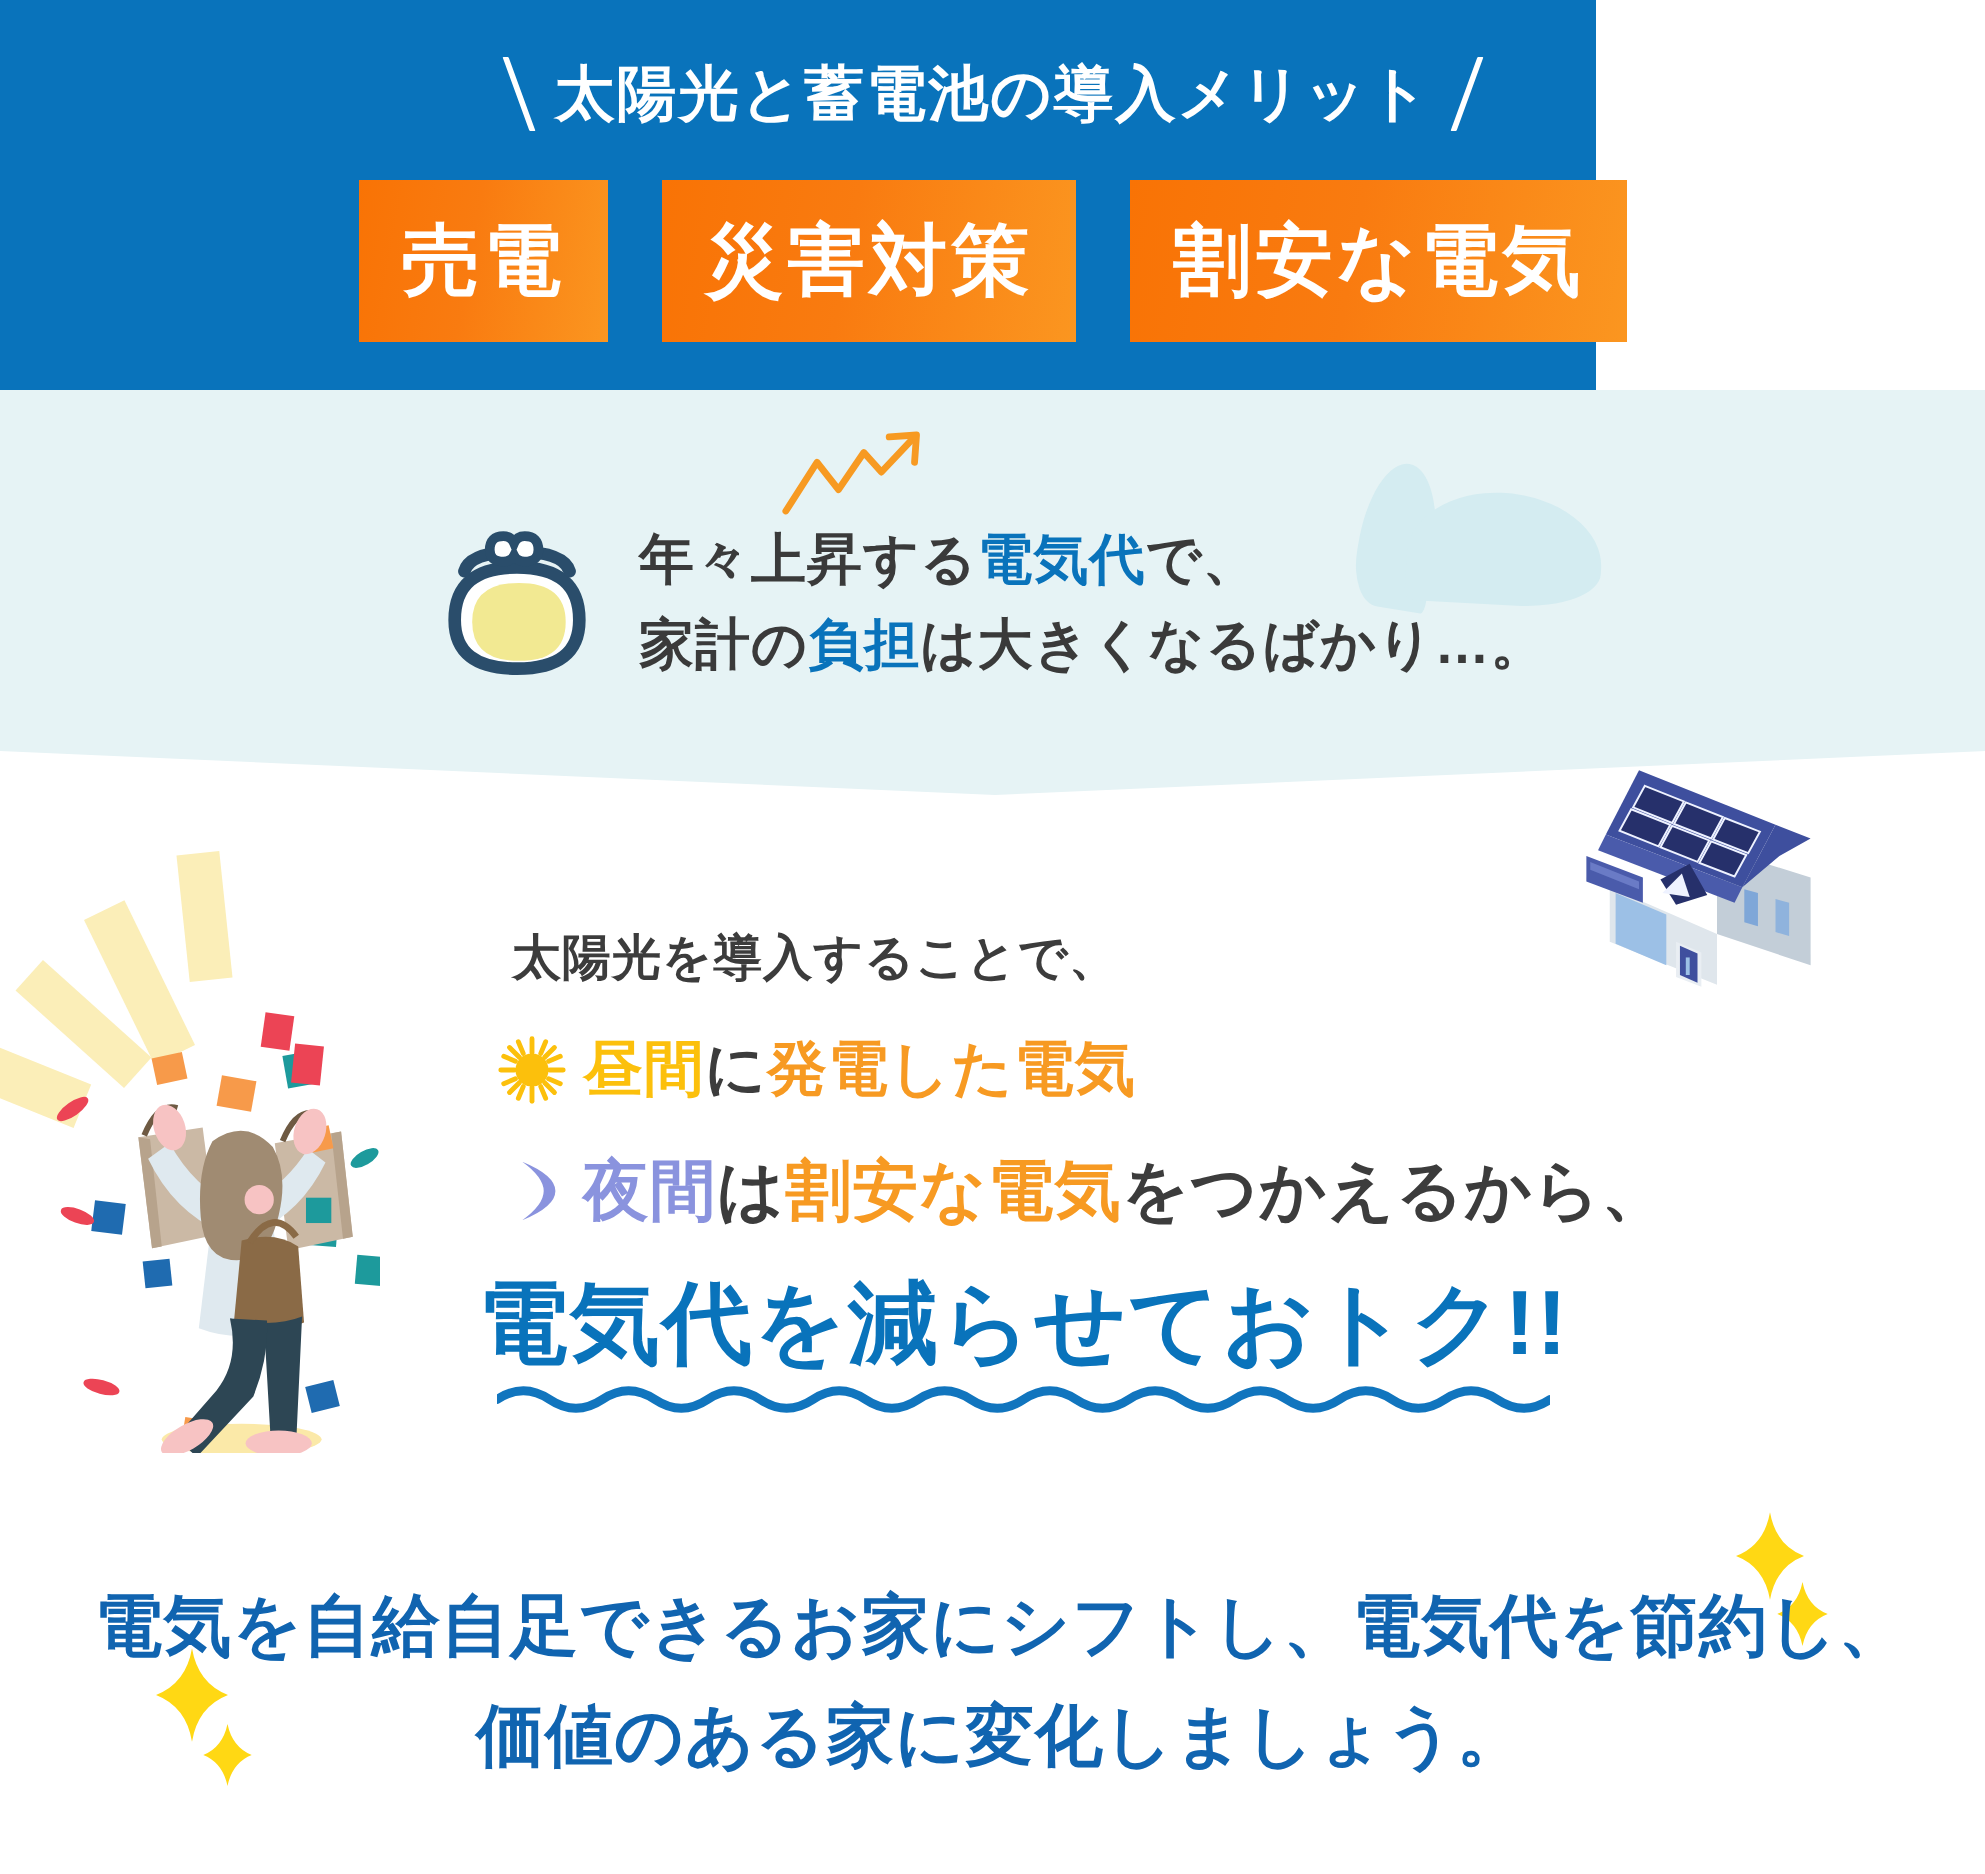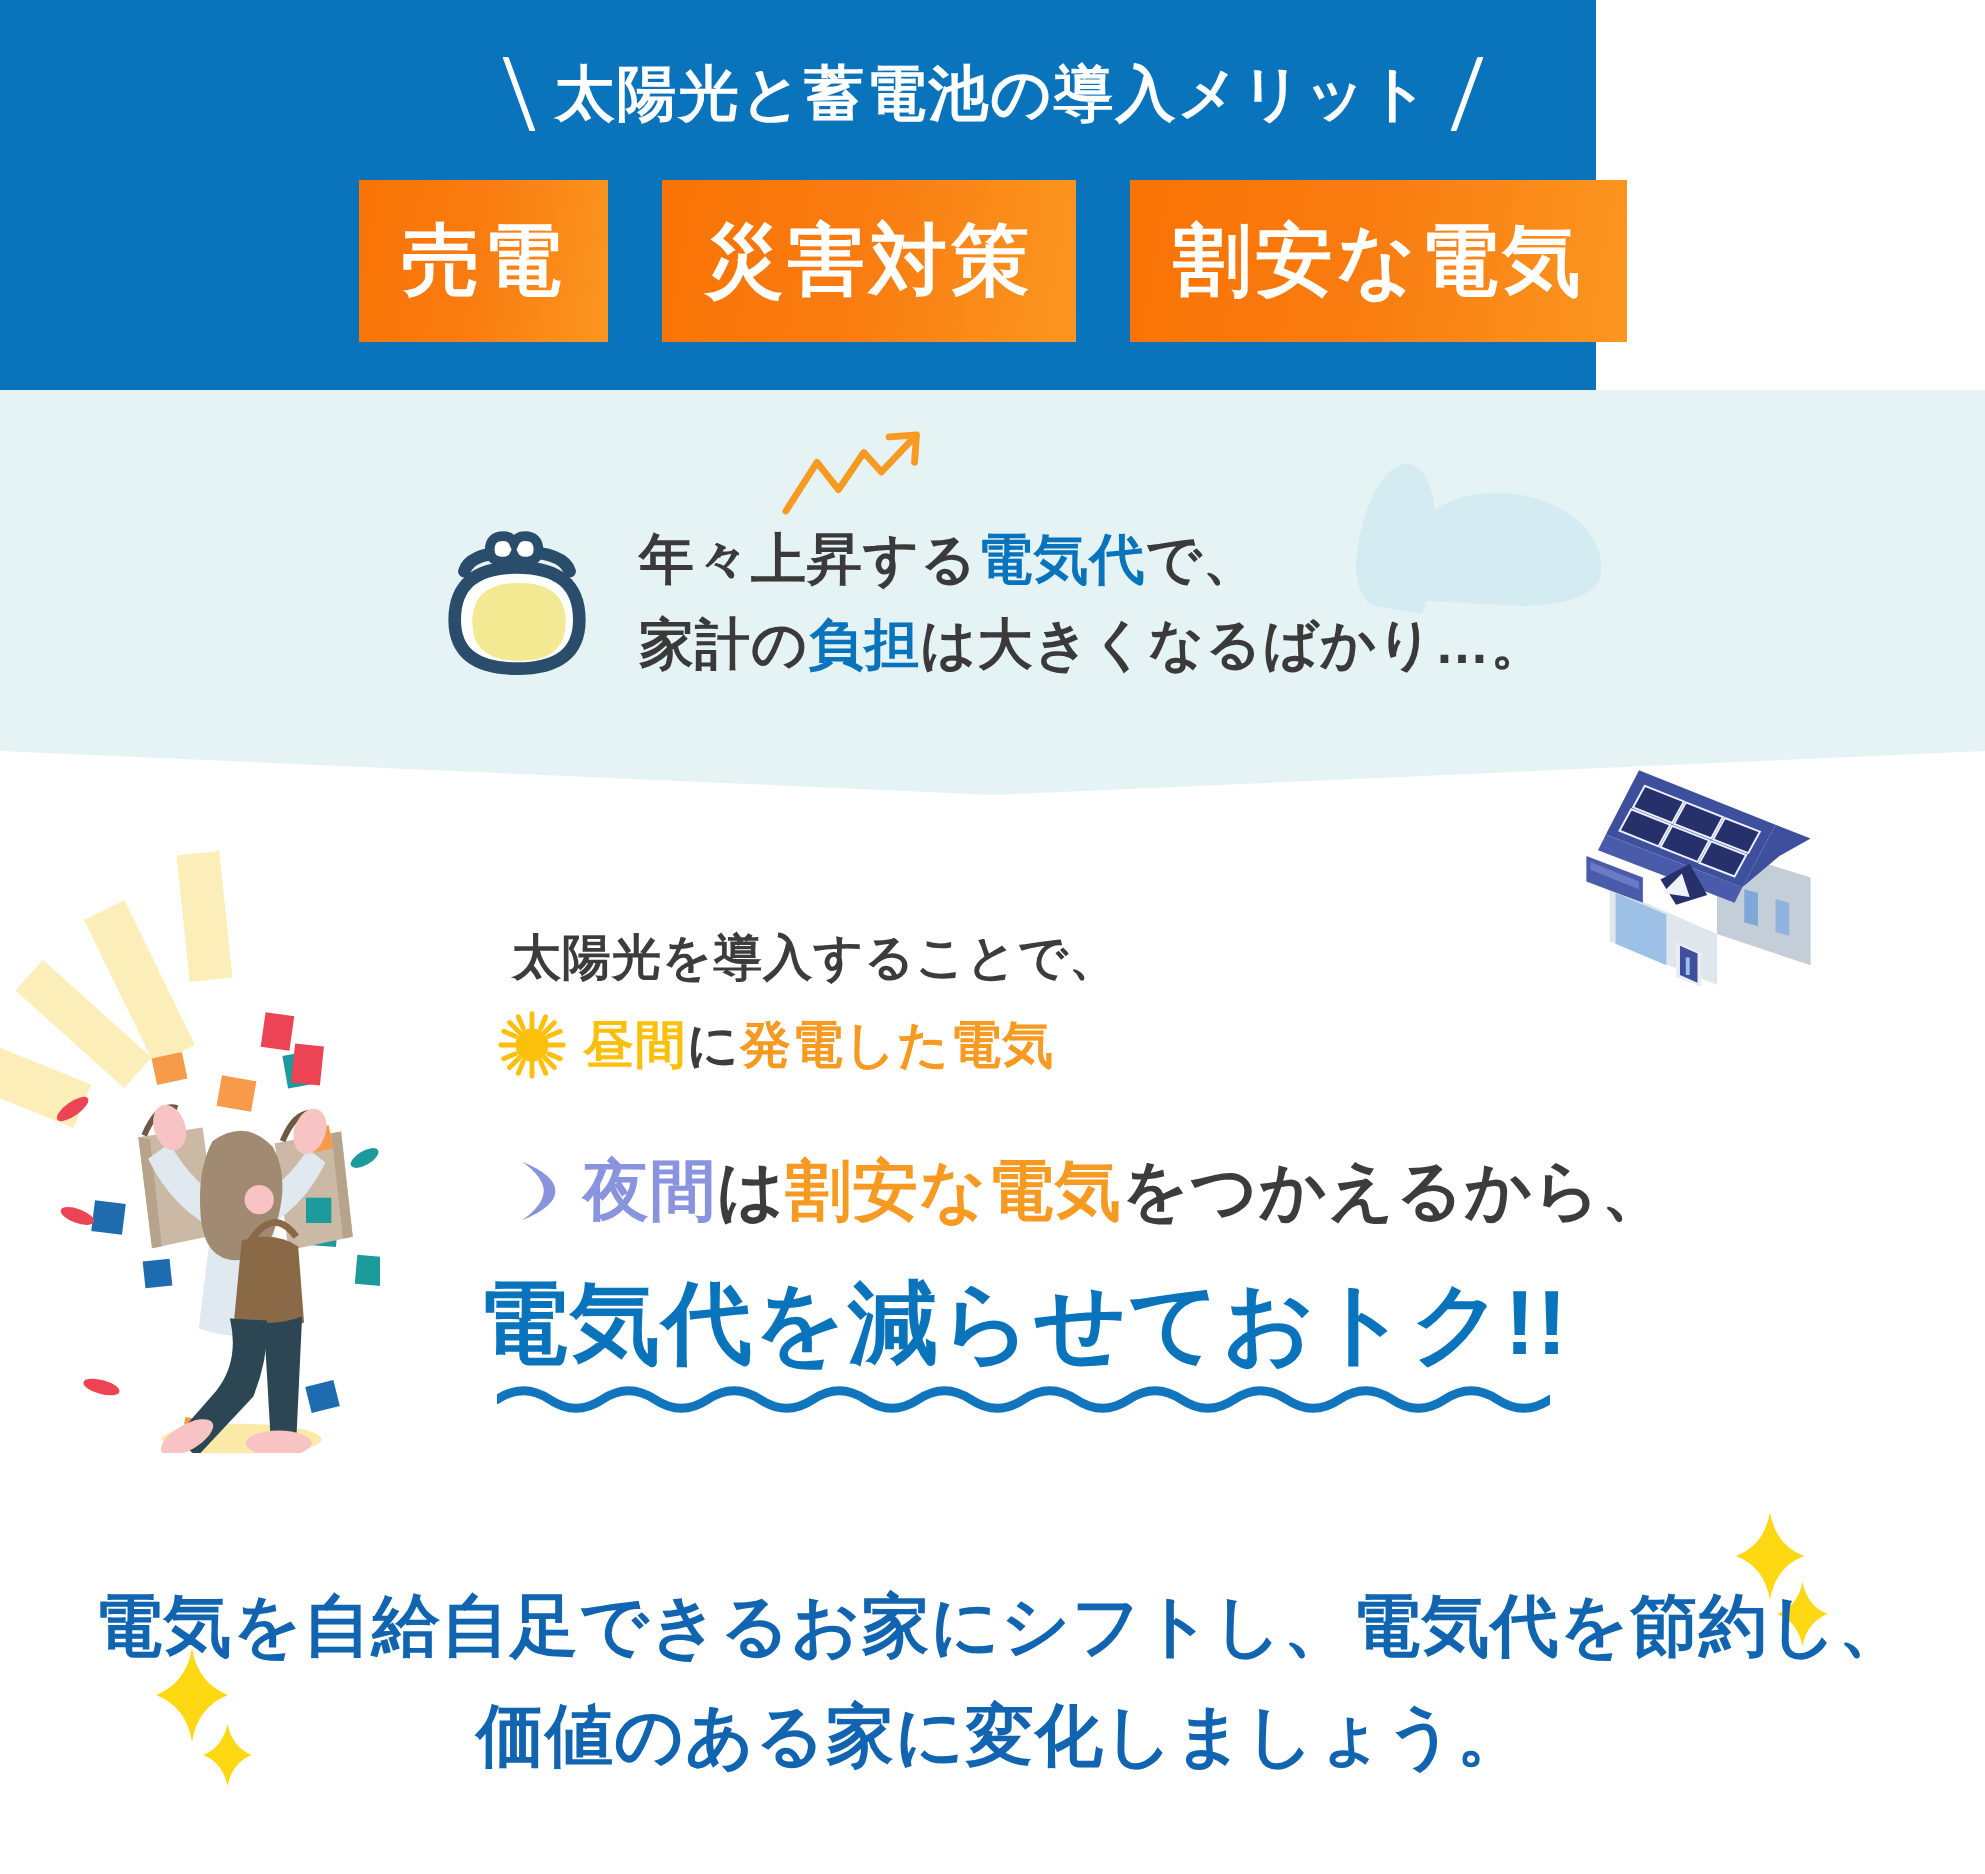--- a/index.html
+++ b/index.html
@@ -90,21 +90,21 @@
   }
   #card-line1 {
     position:absolute; left:512px; top:925px;
     font-size:49px; color:#3c3c3c; font-weight:700; letter-spacing:1px;
     white-space:nowrap;
   }
   .card-line {
     position:absolute; display:flex; align-items:center;
     font-weight:800; letter-spacing:1px; white-space:nowrap;
   }
-  #card-line2 { left:493px; top:1006px; font-size:51px; color:#3c3c3c; }
+  #card-line2 { left:493px; top:1029px; font-size:60px; color:#3c3c3c; }
   #card-line3 { left:493px; top:1146px; font-size:66px; color:#3c3c3c; }
   .day   { color:#fcc00c; }
   .night { color:#8a93de; }
   .orange{ color:#f79a22; }
 
   #card-line4 {
     position:absolute; left:478px; top:1263px;
     font-size:90px; font-weight:800; color:#0973bb; letter-spacing:2px;
     white-space:nowrap;
   }

